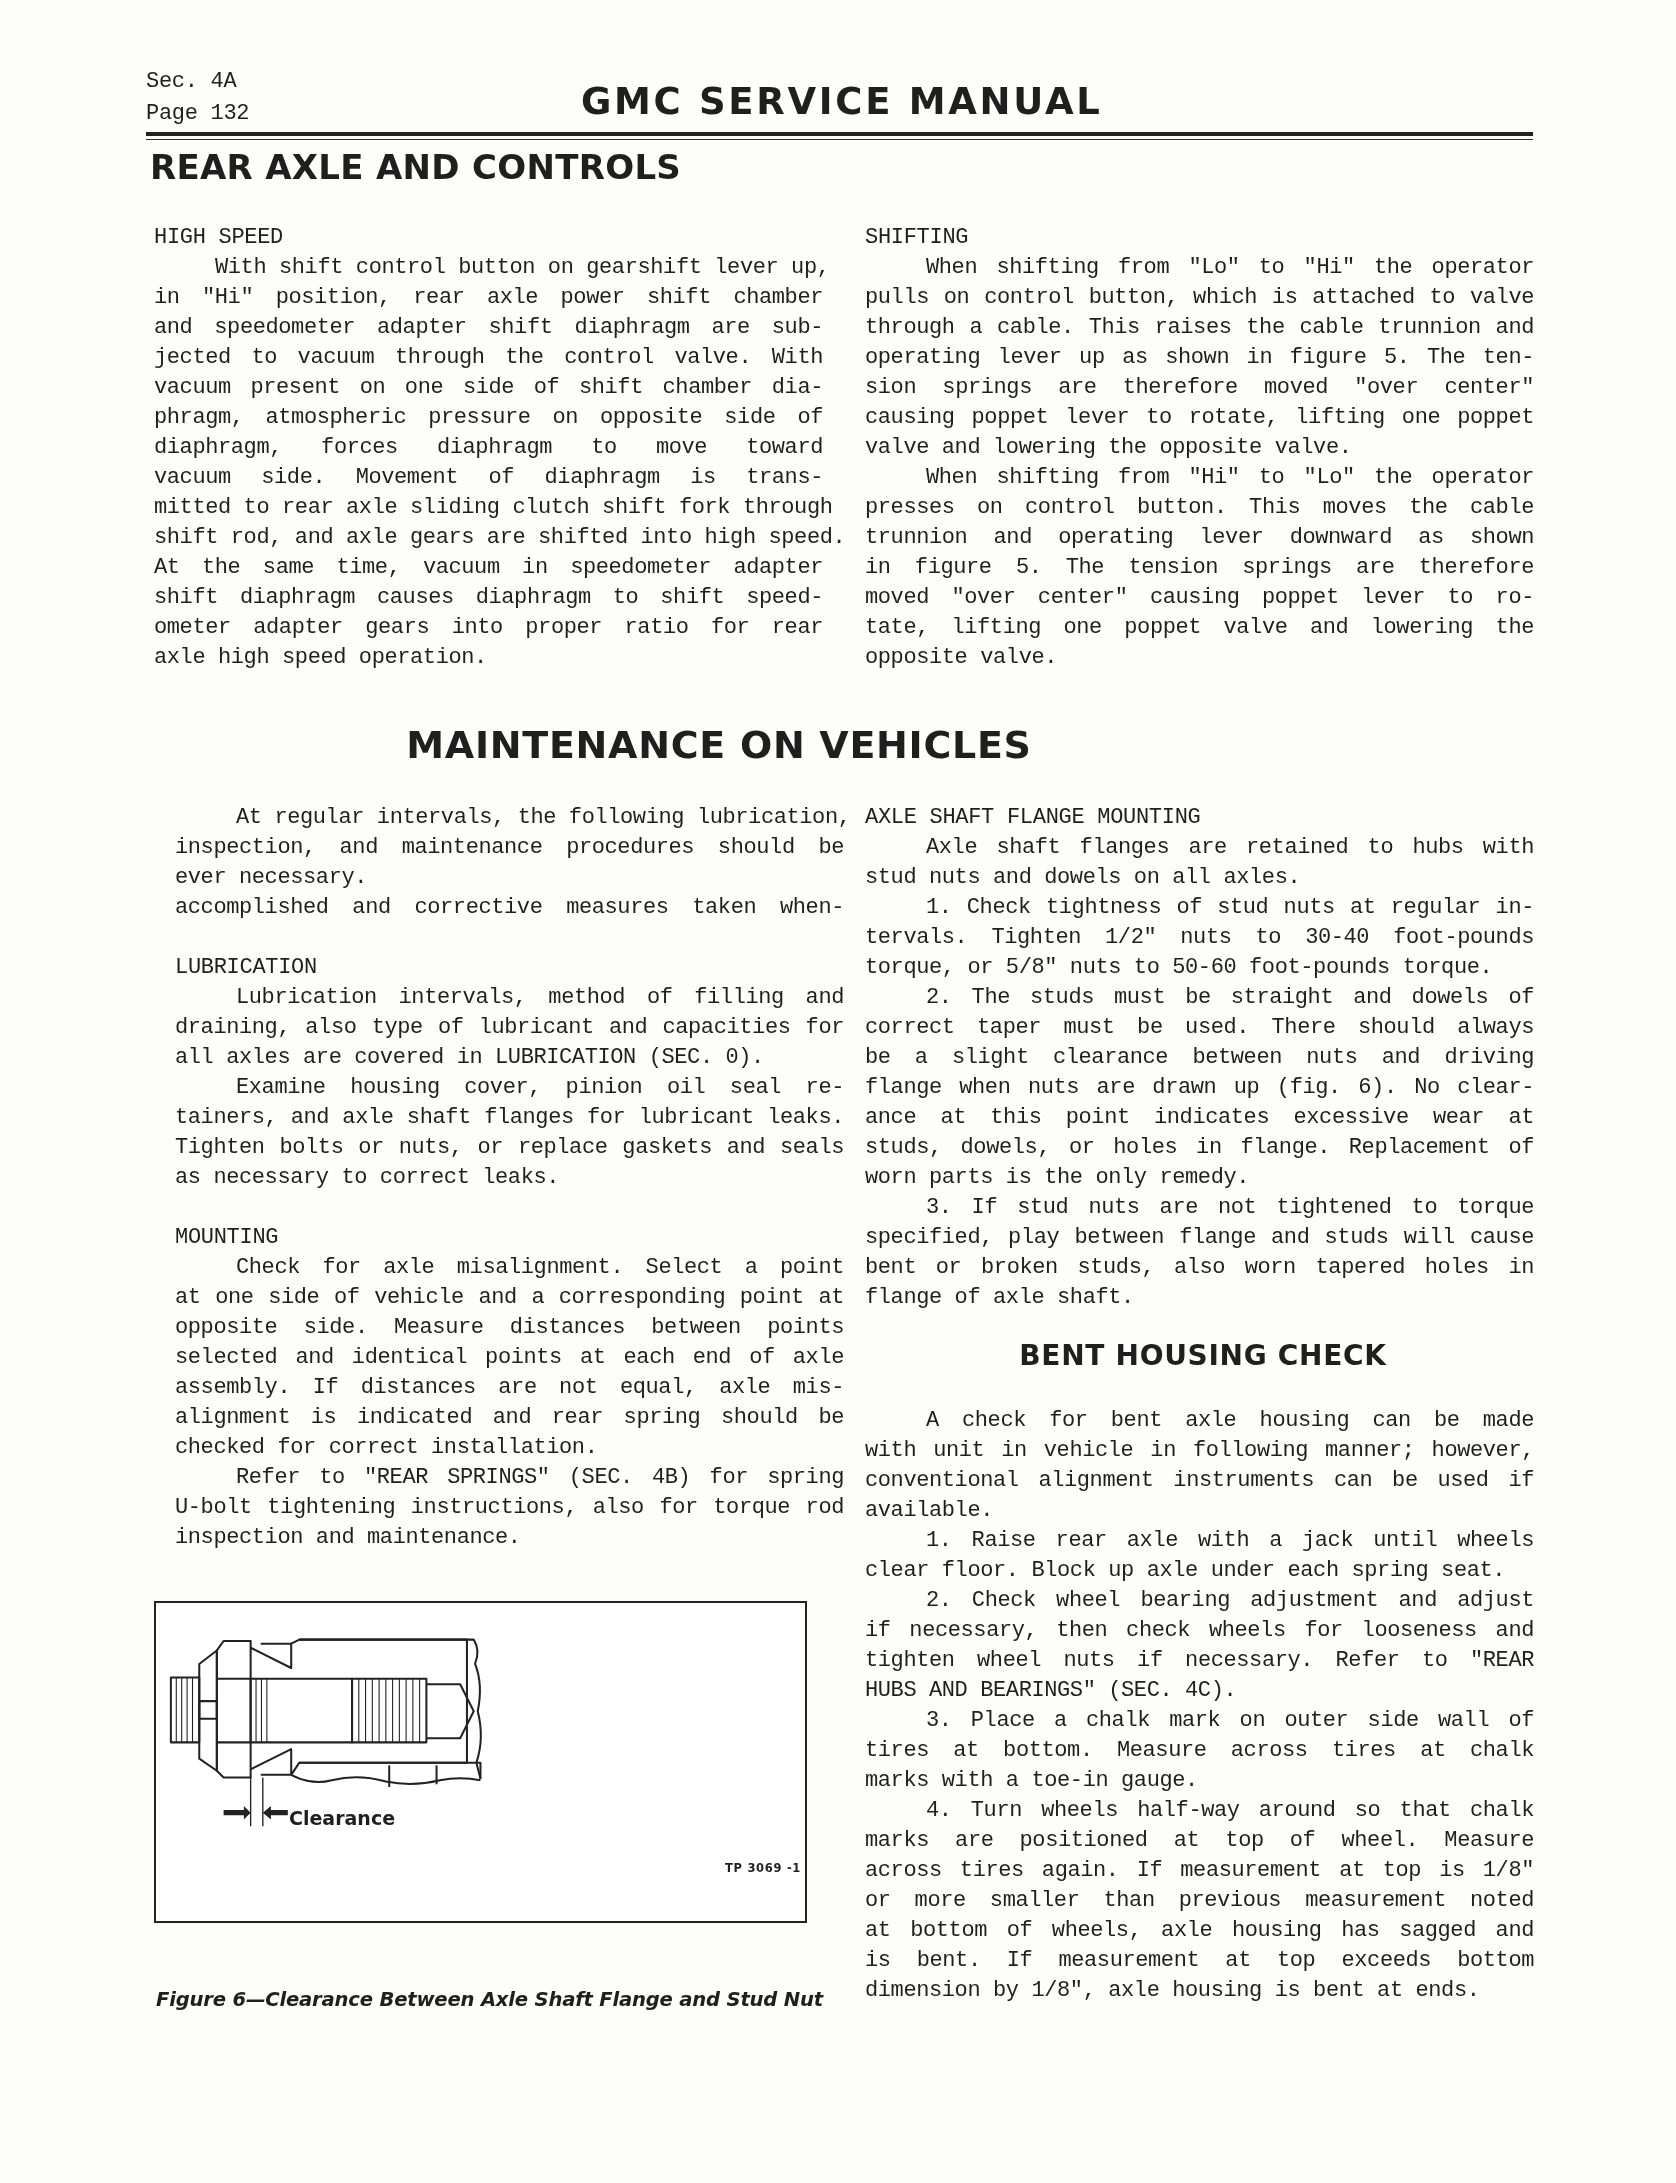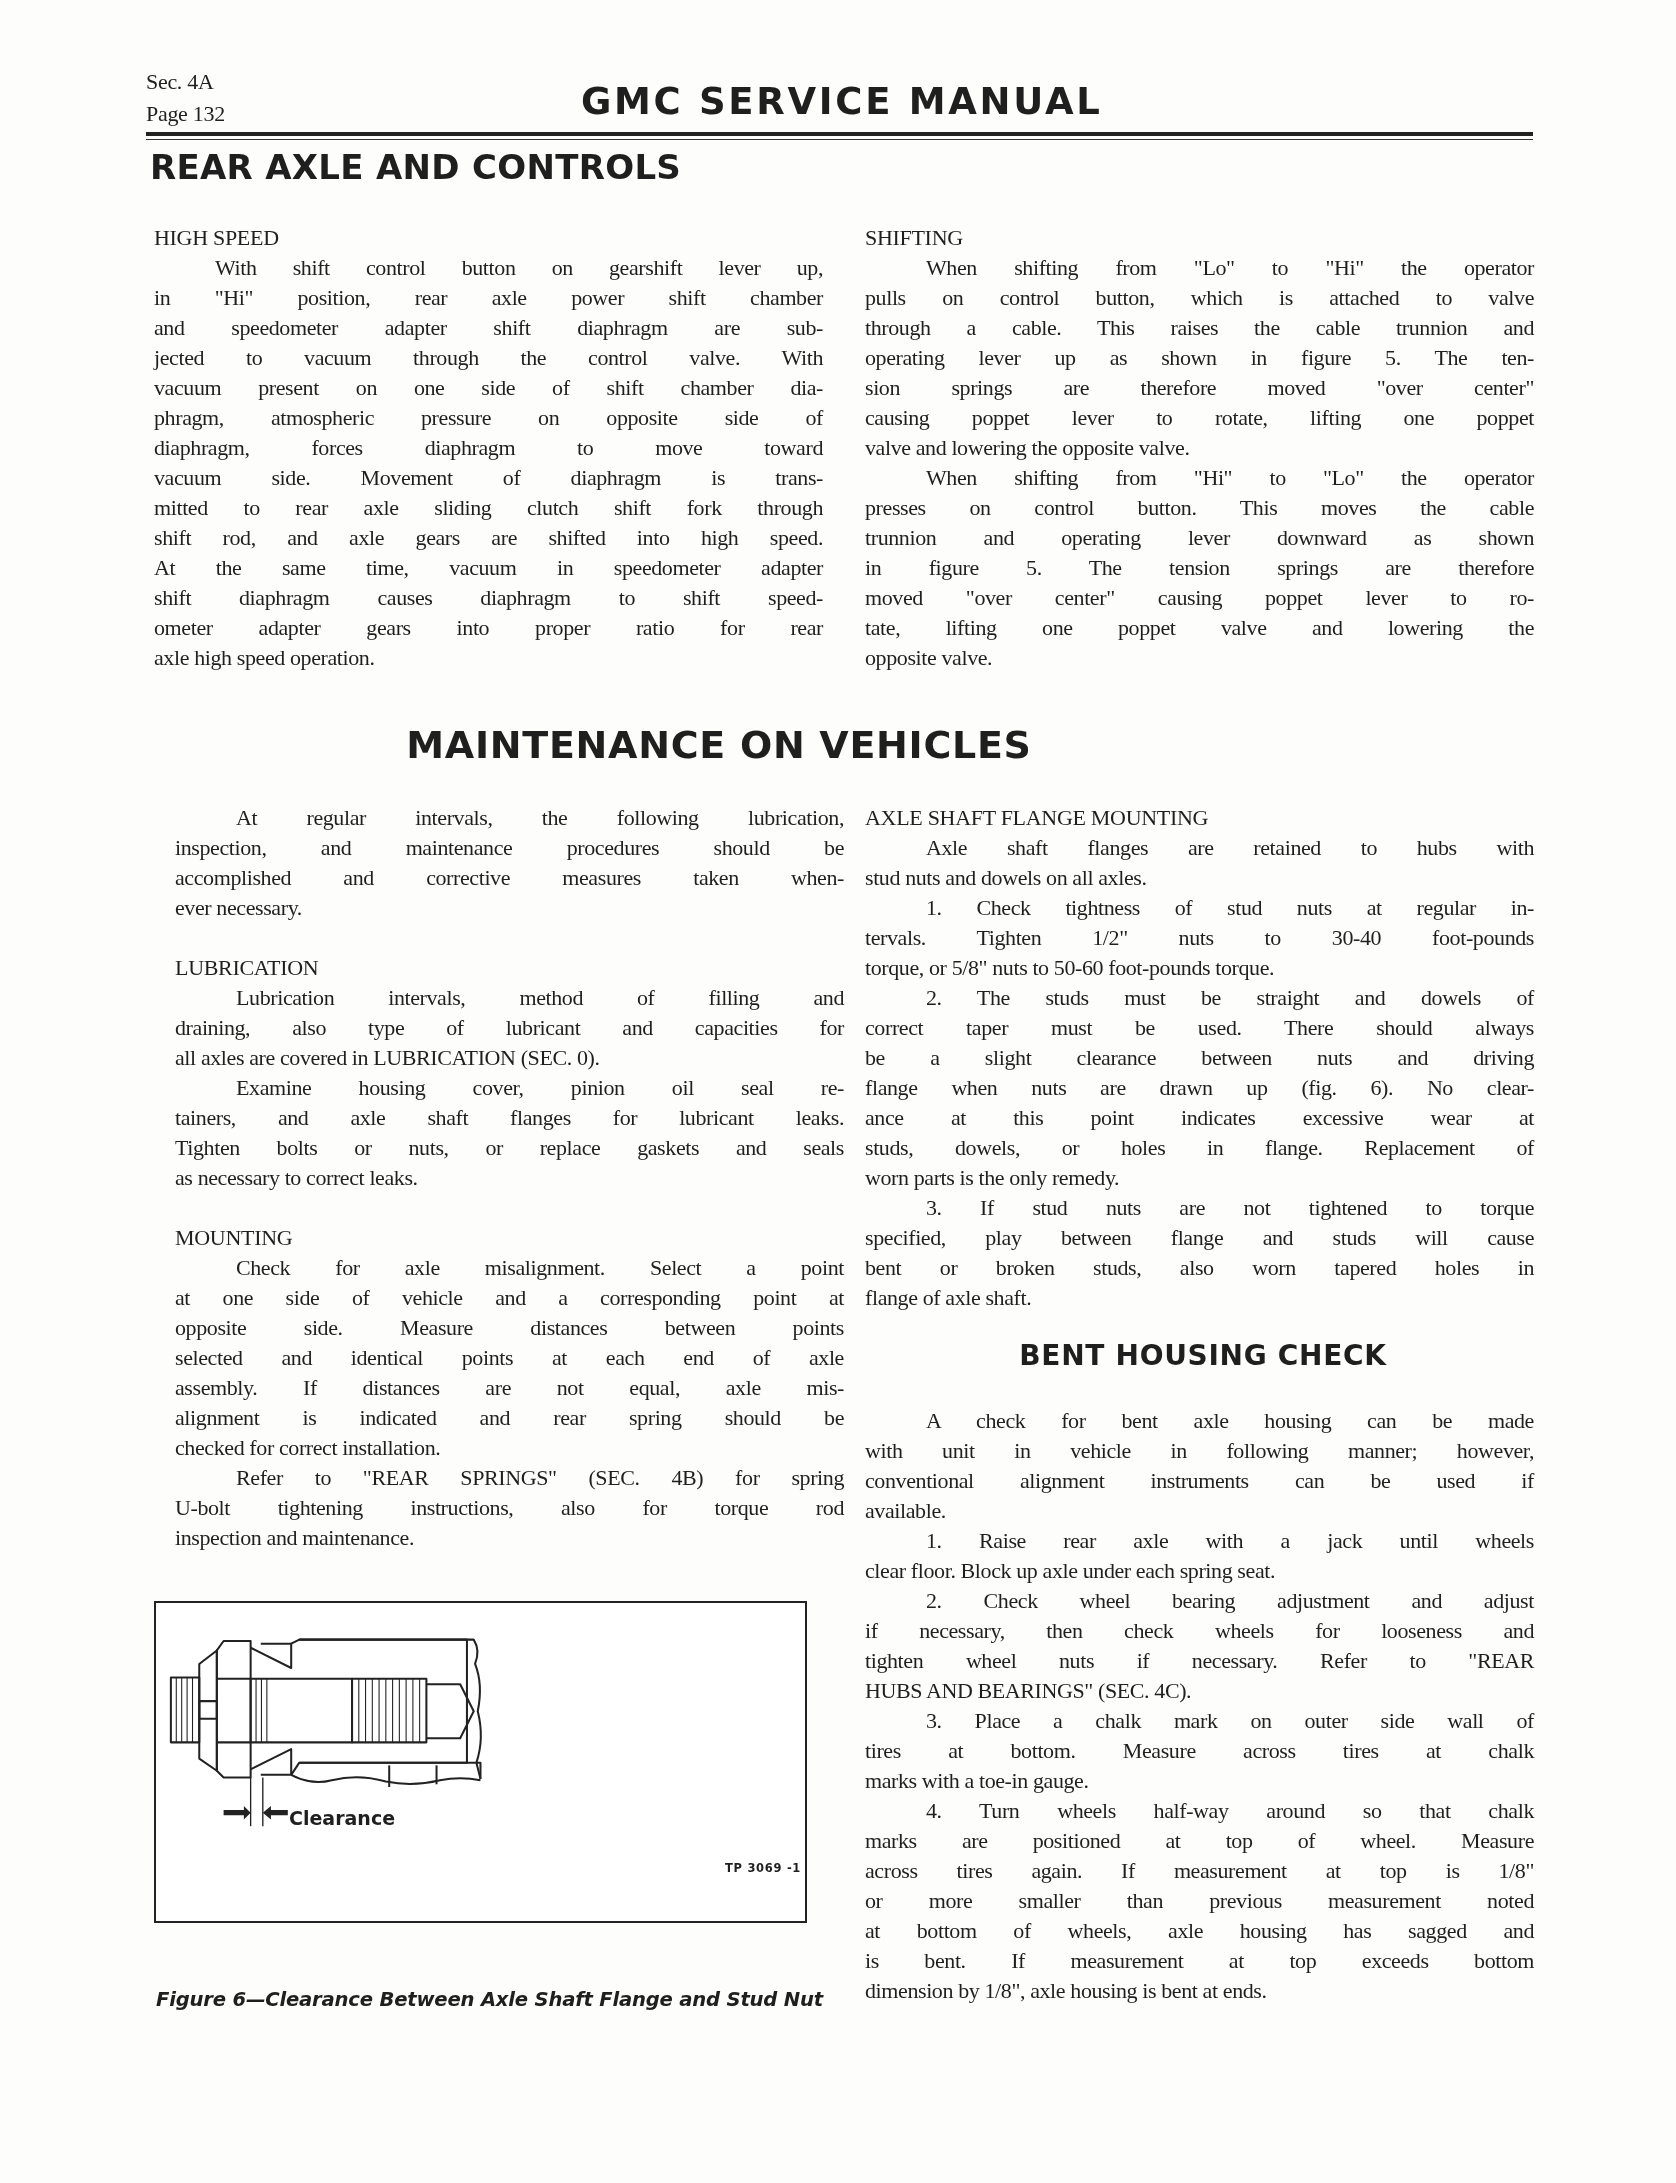--- a/index.html
+++ b/index.html
@@ -1,20 +1,20 @@
 <!DOCTYPE html>
 <html style="font-size:10.8px"><head>
 <meta charset="utf-8">
 <style>
   html, body { margin: 0; padding: 0; }
   body {
     width: 1677px; height: 2183px; position: relative;
     background: #fdfdfb; color: #1f1f1f; overflow: hidden;
   }
-  .serif { font-family: Liberation Serif, serif; }
+  .serif { font-family: Liberation Mono, monospace; }
   .sans  { font-family: "DejaVu Sans", "Liberation Sans", sans-serif; }
   .abs { position: absolute; }
 
   
   #hdr-sec, #hdr-page { font-size: 22px; line-height: 27px; letter-spacing: -0.3px; }
   #hdr-sec  { left: 146px; top: 68px; }
   #hdr-page { left: 146px; top: 100px; }
   #hdr-title { left: 581px; top: 80px; font-size: 37px; font-weight: bold; letter-spacing: 2.7px; }
   #rule1 { left: 146px; top: 132px; width: 1387px; height: 4px; background: #222; }
   #rule2 { left: 146px; top: 139px; width: 1387px; height: 1.4px; background: #333; }
@@ -93,22 +93,22 @@
       <div class="ln last">opposite valve.</div>
     </div>
 </div>
 
 <div id="maint-title" class="abs head sans">MAINTENANCE ON VEHICLES</div>
 
 <div class="col serif" style="left:146px; top:803px;margin-left:29px;">
   <div>
       <div class="ln ind">At regular intervals, the following lubrication,</div>
       <div class="ln">inspection, and maintenance procedures should be</div>
+      <div class="ln last">ever necessary.</div>
       <div class="ln">accomplished and corrective measures taken when-</div>
-      <div class="ln last">ever necessary.</div>
     </div>
   <div class="gap"></div>
   <div class="sub">LUBRICATION</div>
   <div>
       <div class="ln ind">Lubrication intervals, method of filling and</div>
       <div class="ln">draining, also type of lubricant and capacities for</div>
       <div class="ln last">all axles are covered in LUBRICATION (SEC. 0).</div>
     </div>
   <div>
       <div class="ln ind">Examine housing cover, pinion oil seal re-</div>

